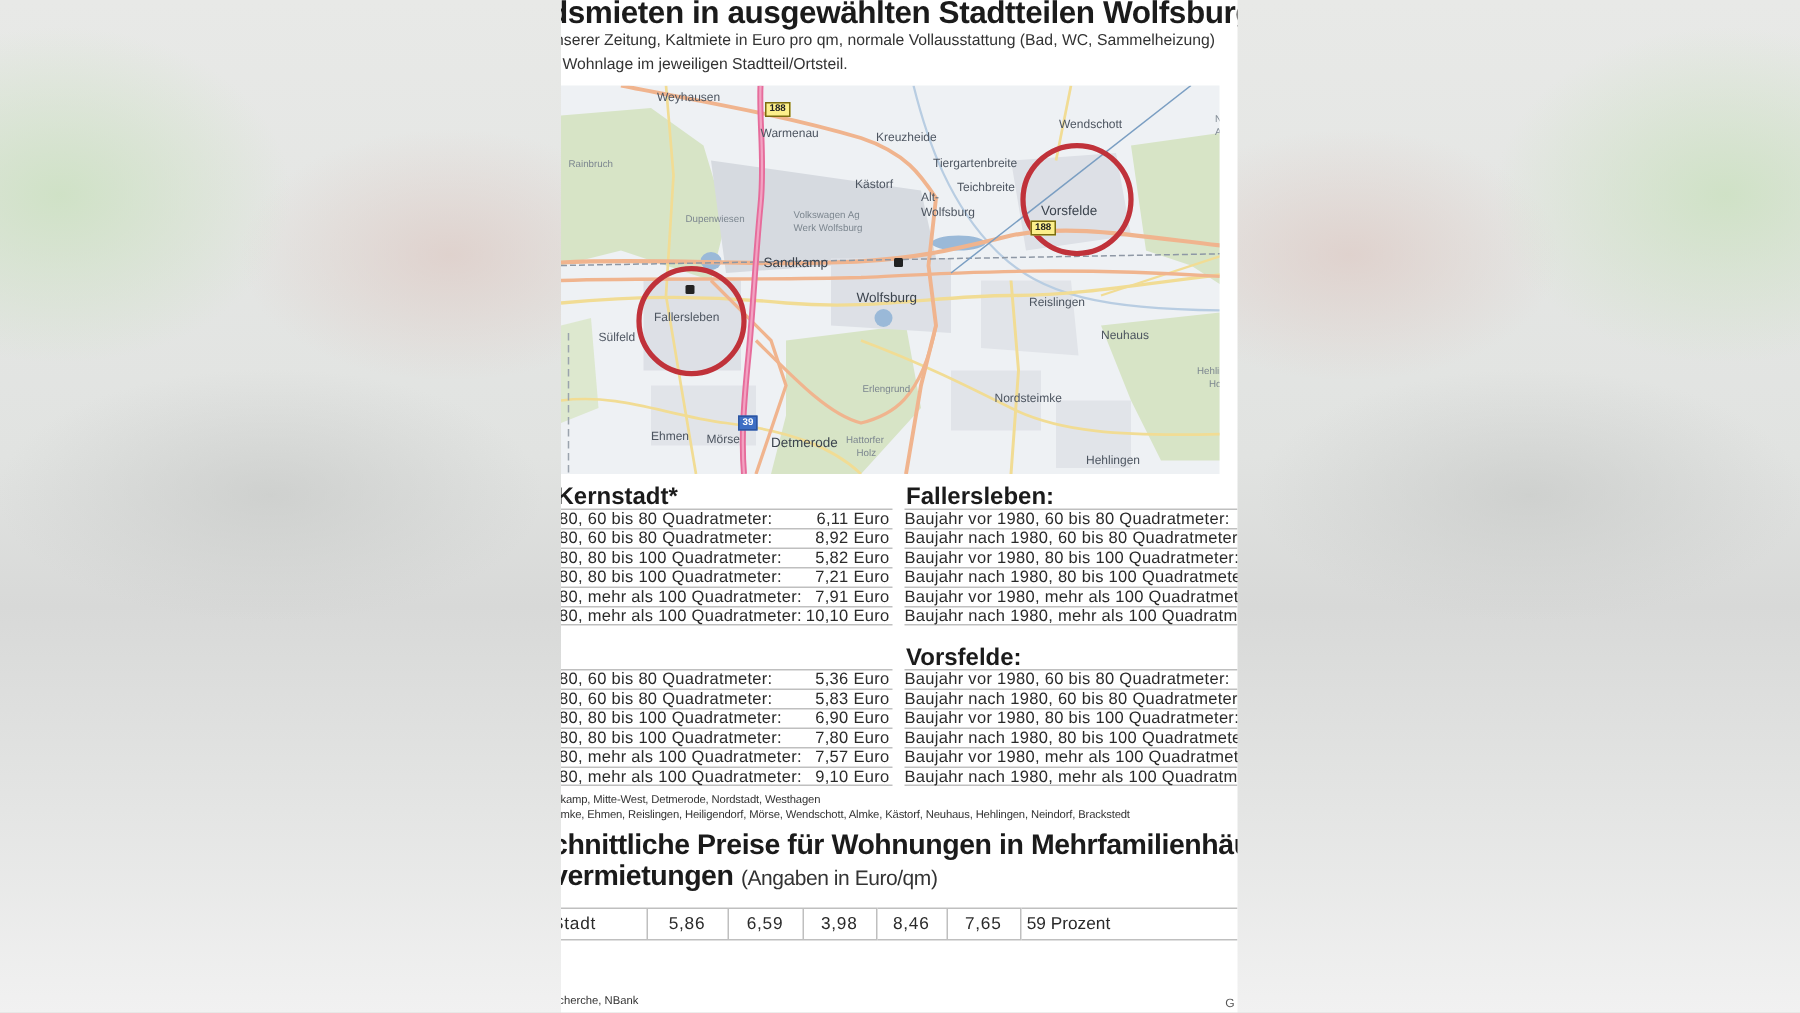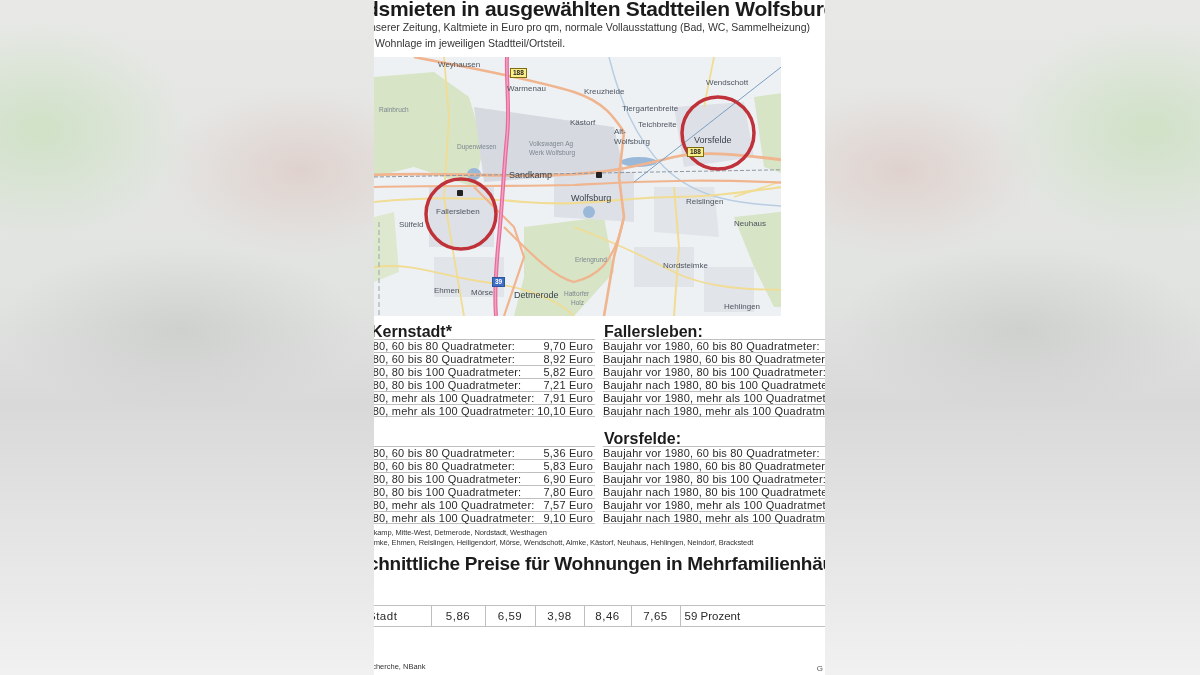--- a/index.html
+++ b/index.html
@@ -27,21 +27,21 @@
   .title {
     position: absolute; left: -8px; top: -3px; white-space: nowrap;
     font-size: 21px; font-weight: bold; color: #1b1b1b; letter-spacing: -0.3px;
   }
   .subtitle {
     position: absolute; left: -4px; font-size: 10.5px; color: #333; white-space: nowrap;
   }
   .sub1 { top: 21px; }
   .sub2 { top: 37px; left: 1px; }
   .map {
-    position: absolute; left: 0; top: 57px; width: 407px; height: 259px;
+    position: absolute; left: 0; top: 57px; width: 439px; height: 259px;
     background: #eef1f4; overflow: hidden;
   }
   .map svg { position: absolute; left: 0; top: 0; }
   .map-label {
     position: absolute; font-size: 8px; color: #4d5560; white-space: nowrap;
   }
   .map-label.small { font-size: 6.5px; color: #7d8790; }
   .map-label.big { font-size: 9px; color: #3b434d; }
   .shield {
     position: absolute; font-size: 6.5px; font-weight: bold; color: #222;
@@ -192,21 +192,21 @@
     <span class="shield blue" style="left:118px;top:220px">39</span>
 
     <span class="rail-icon" style="left:83px;top:133px"></span>
     <span class="rail-icon" style="left:222px;top:115px"></span>
   </div>
 
   <div class="section-head" style="left:-3px;top:323px">Kernstadt*</div>
   <div class="rows left-rows">
     <div class="row">
         <span class="lbl">1980, 60 bis 80 Quadratmeter:</span>
-        <span class="val">9,70 Euro</span>
+        <span class="val">6,11 Euro</span>
       </div>
     <div class="row">
         <span class="lbl"> 1980, 60 bis 80 Quadratmeter:</span>
         <span class="val">8,92 Euro</span>
       </div>
     <div class="row">
         <span class="lbl">1980, 80 bis 100 Quadratmeter:</span>
         <span class="val">5,82 Euro</span>
       </div>
     <div class="row">
@@ -291,20 +291,21 @@
       </div>
     <div class="row">
         <span class="lbl">Baujahr nach 1980, mehr als 100 Quadratmeter:</span>
       </div>
   </div>
 
   <div class="footnote" style="top:528px">elkamp, Mitte-West, Detmerode, Nordstadt, Westhagen</div>
   <div class="footnote" style="top:538px">eimke, Ehmen, Reislingen, Heiligendorf, Mörse, Wendschott, Almke, Kästorf, Neuhaus, Hehlingen, Neindorf, Brackstedt</div>
 
   <div class="h2" style="top:553px">chnittliche Preise für Wohnungen in Mehrfamilienhäusern</div>
+  <div class="h2" style="top:574px"><span>vermietungen</span> <span class="unit">(Angaben in Euro/qm)</span></div>
 
   <table class="prices">
     <colgroup>
       <col style="width:63px">
         <col style="width:54px">
         <col style="width:50px">
         <col style="width:49px">
         <col style="width:47px">
         <col style="width:49px">
         <col>

